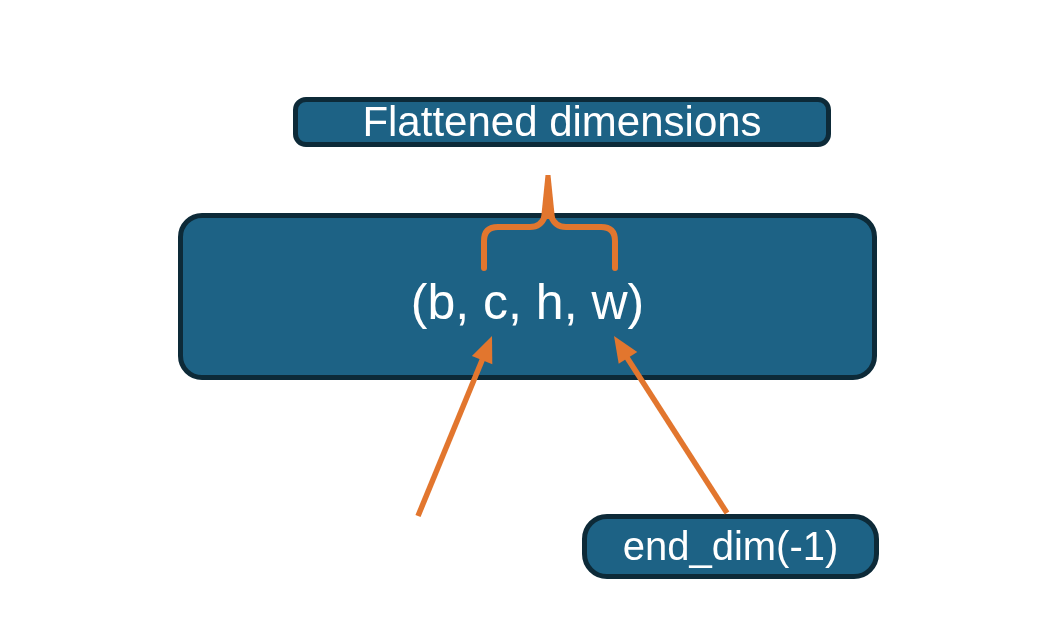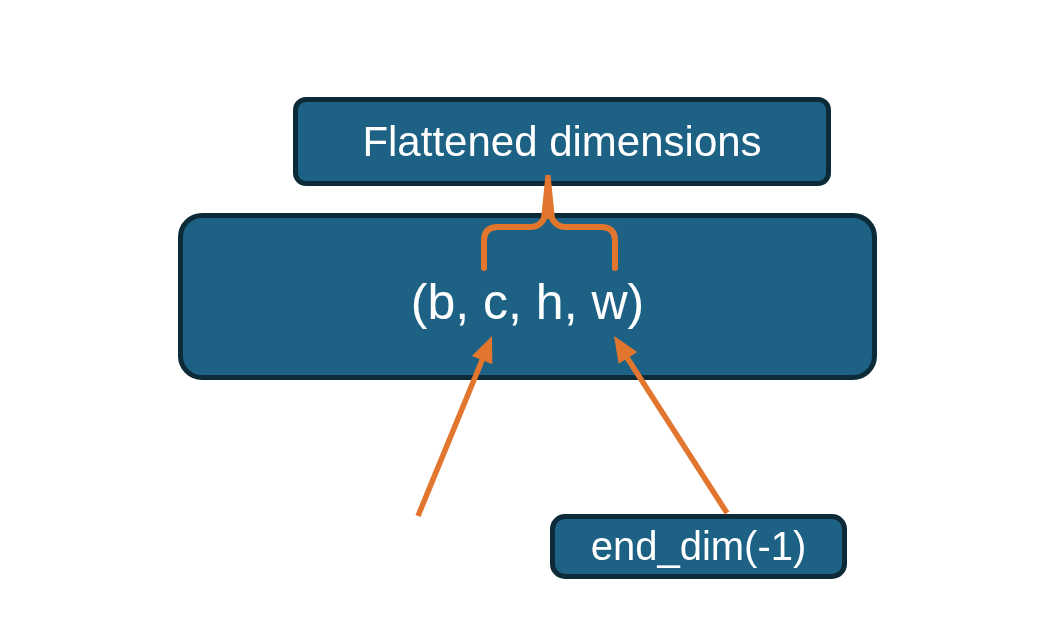--- a/index.html
+++ b/index.html
@@ -22,42 +22,42 @@
     border: 5px solid var(--box-border, #0d2a38);
     color: var(--text-color, #ffffff);
     display: flex;
     align-items: center;
     justify-content: center;
     text-align: center;
     white-space: nowrap;
   }
   .node-top {
     left: 293px; top: 97px;
-    width: 538px; height: 89px;
+    width: 538px; height: 50px;
     border-radius: 13px;
     font-size: 42px;
     justify-content: center;
   }
   .node-main {
     left: 178px; top: 213px;
     width: 699px; height: 167px;
     border-radius: 24px;
     font-size: 50px;
     padding-top: 10px;
   }
   .node-bottom-left {
     left: 267px; top: 514px;
     width: 298px; height: 65px;
     border-radius: 15px;
     font-size: 40px;
   }
   .node-bottom-right {
-    left: 550px; top: 514px;
+    left: 582px; top: 514px;
     width: 297px; height: 65px;
-    border-radius: 15px;
+    border-radius: 25px;
     font-size: 40px;
   }
   svg.overlay {
     position: absolute;
     left: 0; top: 0;
     pointer-events: none;
   }
 </style>
 </head>
 <body>

